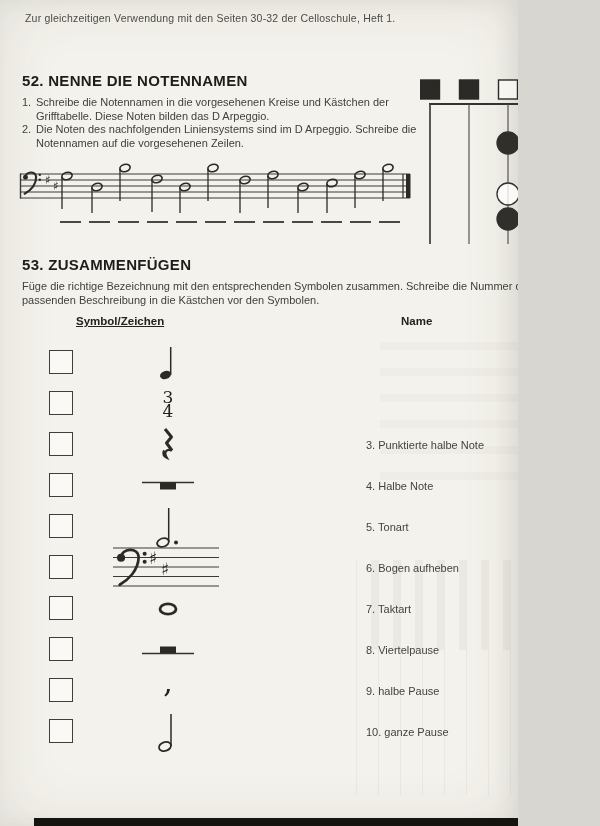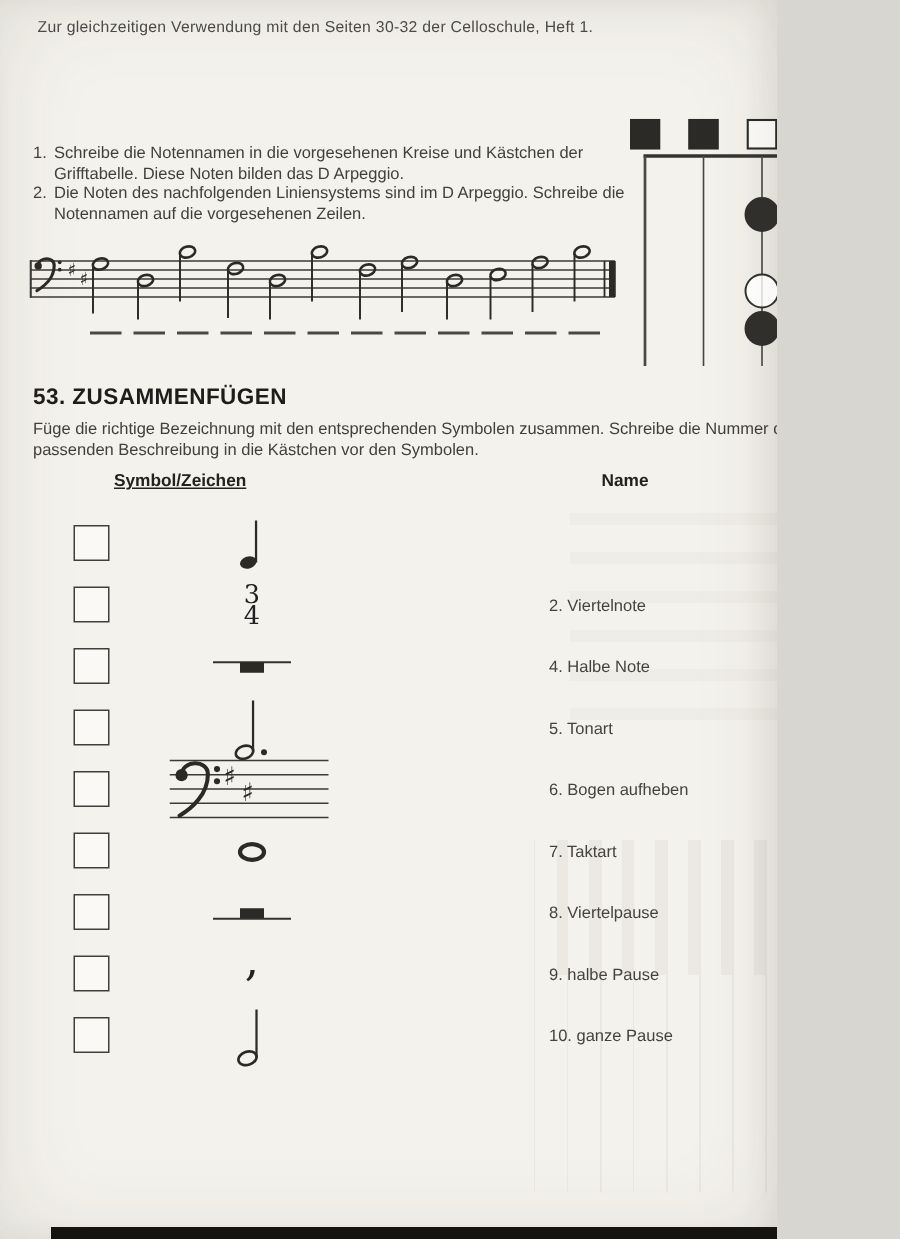--- a/index.html
+++ b/index.html
@@ -98,20 +98,21 @@
 
 <div id="page">
 
   <div class="ghost-text"></div>
   <div class="ghost-keys"></div>
   <div class="ghost-blackkeys"></div>
 
   <div class="hdr">Zur gleichzeitigen Verwendung mit den Seiten 30-32 der Celloschule, Heft 1.</div>
   <div class="pagenum">17</div>
 
+  <div class="sec-title" style="top:72px;">52. NENNE DIE NOTENNAMEN</div>
   <div class="instr" id="instr52">
       <div class="item">
         <span class="num">1.</span>
                  <span class="txt">Schreibe die Notennamen in die vorgesehenen Kreise und Kästchen der Grifftabelle. Diese Noten bilden das D Arpeggio.</span>
       </div>
       <div class="item">
         <span class="num">2.</span>
                  <span class="txt">Die Noten des nachfolgenden Liniensystems sind im D Arpeggio. Schreibe die Notennamen auf die vorgesehenen Zeilen.</span>
       </div>
     </div>
@@ -231,21 +232,30 @@
         </div>
       </div>
       <div class="mrow">
         <div class="cb"></div>
        <div class="symcell ">
           <div class="timesig">
       <div>3</div>
       <div>4</div>
           </div>
         </div>
-       <div class="mname">2. Viertelnote</div>
+      </div>
+      <div class="mrow">
+        <div class="cb"></div>
+       <div class="symcell ">
+          <svg width="16" height="34" viewBox="0 0 16 34">
+      <path d="M5 1 L11.5 9 L6.5 15 L12 22.5" fill="none" stroke="#2b2a27" stroke-width="3" stroke-linejoin="round"></path>
+      <path d="M12 22.5 C6 20.5 3.5 24.5 7 30 C3.2 28.8 2.4 25 4.2 22.4" fill="none" stroke="#2b2a27" stroke-width="2.2"></path>
+          </svg>
+        </div>
+       <div class="mname">3. Punktierte halbe Note</div>
       </div>
       <div class="mrow">
         <div class="cb"></div>
        <div class="symcell ">
           <svg width="56" height="14" viewBox="0 0 56 14">
       <line x1="2" y1="3.5" x2="54" y2="3.5" stroke="#35332f" stroke-width="1.4"></line>
       <rect x="20" y="3.5" width="16" height="7" fill="#2b2a27"></rect>
           </svg>
         </div>
        <div class="mname">4. Halbe Note</div>

